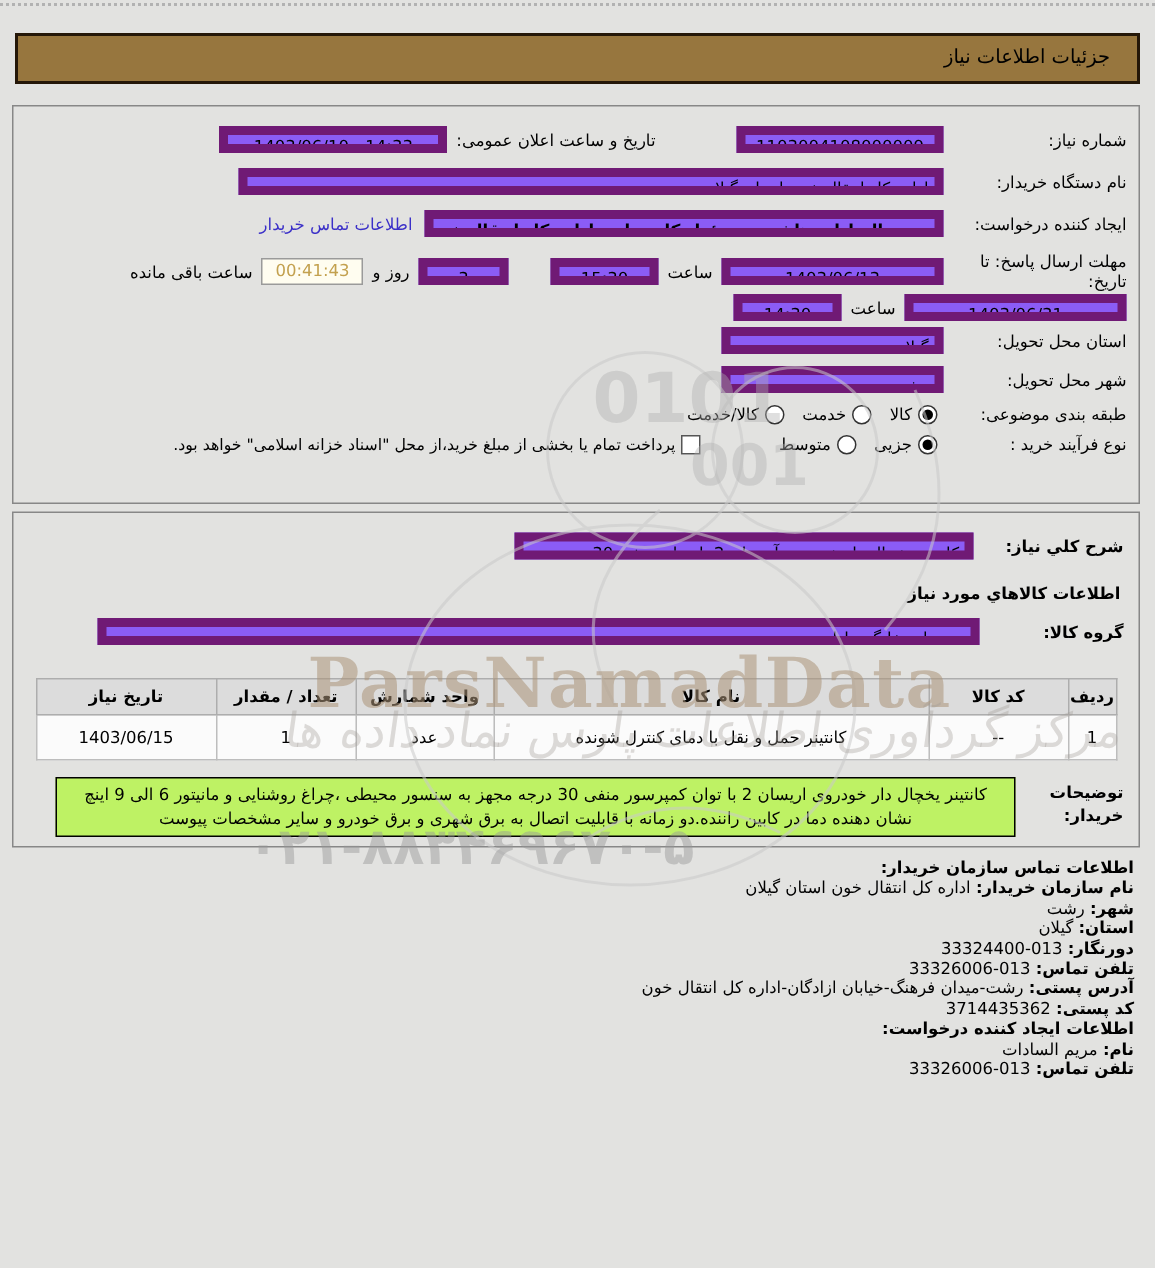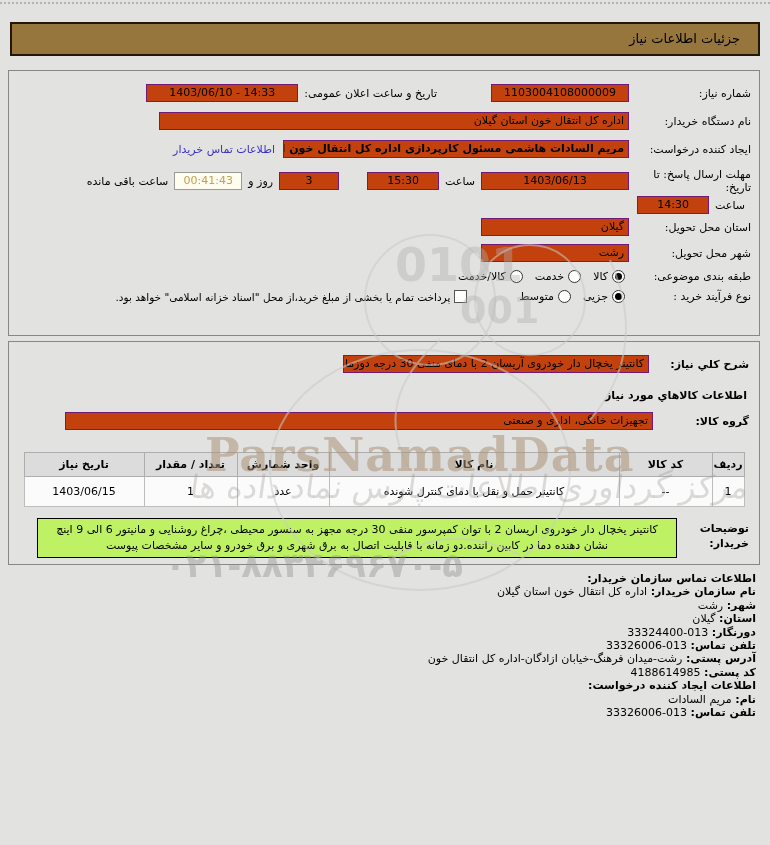--- a/index.html
+++ b/index.html
@@ -26,21 +26,21 @@
   
   .panel { position:absolute; left:8px; width:752px; border:1px solid #878787; background:transparent; }
   .panel1 { top:70px;  height:266px; padding:13px 8px 0 8px; }
   .panel2 { top:341px; height:224px; padding:13px 10px 0 10px; }
 
   .row { display:flex; direction:rtl; align-items:center; }
   .lbl { width:122px; flex:0 0 122px; text-align:right; line-height:13px; padding-left:6px; }
   .blbl { font-weight:bold; }
 
   .vbox {
-    background:#c2410c; border:1px solid #701a75; height:18px;
+    background:#8b5cf6; border:6px solid #701a75; height:18px;
     line-height:16px; padding:0 4px; overflow:hidden; white-space:nowrap;
   }
   .num { direction:ltr; unicode-bidi:isolate; text-align:center; }
   .rgt { text-align:right; }
 
   .r1 { margin-bottom:10px; }
   .r2 { margin-bottom:10px; }
   .r3 { margin-bottom:10px; }
   .r4 { margin-bottom:2px; align-items:center; }
   .r5 { margin-bottom:4px; }
@@ -161,20 +161,21 @@
     <div class="inline-lbl">ساعت</div>
     <div class="vbox num w72">15:30</div>
     <div class="gap28"></div>
     <div class="vbox num w60">3</div>
     <div class="inline-lbl">روز و</div>
     <div class="vbox num w68 count">00:41:43</div>
     <div class="inline-lbl">ساعت باقی مانده</div>
   </div>
 
   <div class="row r5">
+    <div class="vbox num w148">1403/06/31</div>
     <div class="inline-lbl">ساعت</div>
     <div class="vbox num w72">14:30</div>
   </div>
 
   <div class="row r6">
     <div class="lbl">استان محل تحویل:</div>
     <div class="vbox rgt w148">گیلان</div>
   </div>
 
   <div class="row r7">
@@ -250,21 +251,21 @@
 </div>
 
 <div class="contact">
   <div class="cline"><b>اطلاعات تماس سازمان خریدار:</b></div>
   <div class="cline"><b>نام سازمان خریدار:</b> <span>اداره کل انتقال خون استان گیلان</span></div>
   <div class="cline"><b>شهر:</b> <span>رشت</span></div>
   <div class="cline"><b>استان:</b> <span>گیلان</span></div>
   <div class="cline"><b>دورنگار:</b> <span class="num">33324400-013</span></div>
   <div class="cline"><b>تلفن تماس:</b> <span class="num">33326006-013</span></div>
   <div class="cline"><b>آدرس پستی:</b> <span>رشت-میدان فرهنگ-خیابان ازادگان-اداره کل انتقال خون</span></div>
-  <div class="cline"><b>کد پستی:</b> <span class="num">4188614985</span></div>
+  <div class="cline"><b>کد پستی:</b> <span class="num">3714435362</span></div>
   <div class="cline"><b>اطلاعات ایجاد کننده درخواست:</b></div>
   <div class="cline"><b>نام:</b> <span>مریم السادات</span></div>
   <div class="cline"><b>تلفن تماس:</b> <span class="num">33326006-013</span></div>
 </div>
 
 <div class="wm">
   <svg class="wm-orn" width="770" height="845" viewBox="0 0 770 845" style="left:0;top:0;">
     <g fill="none" stroke="#cacaca" stroke-width="2">
       <circle cx="430" cy="300" r="65"></circle>
       <circle cx="530" cy="300" r="55"></circle>

